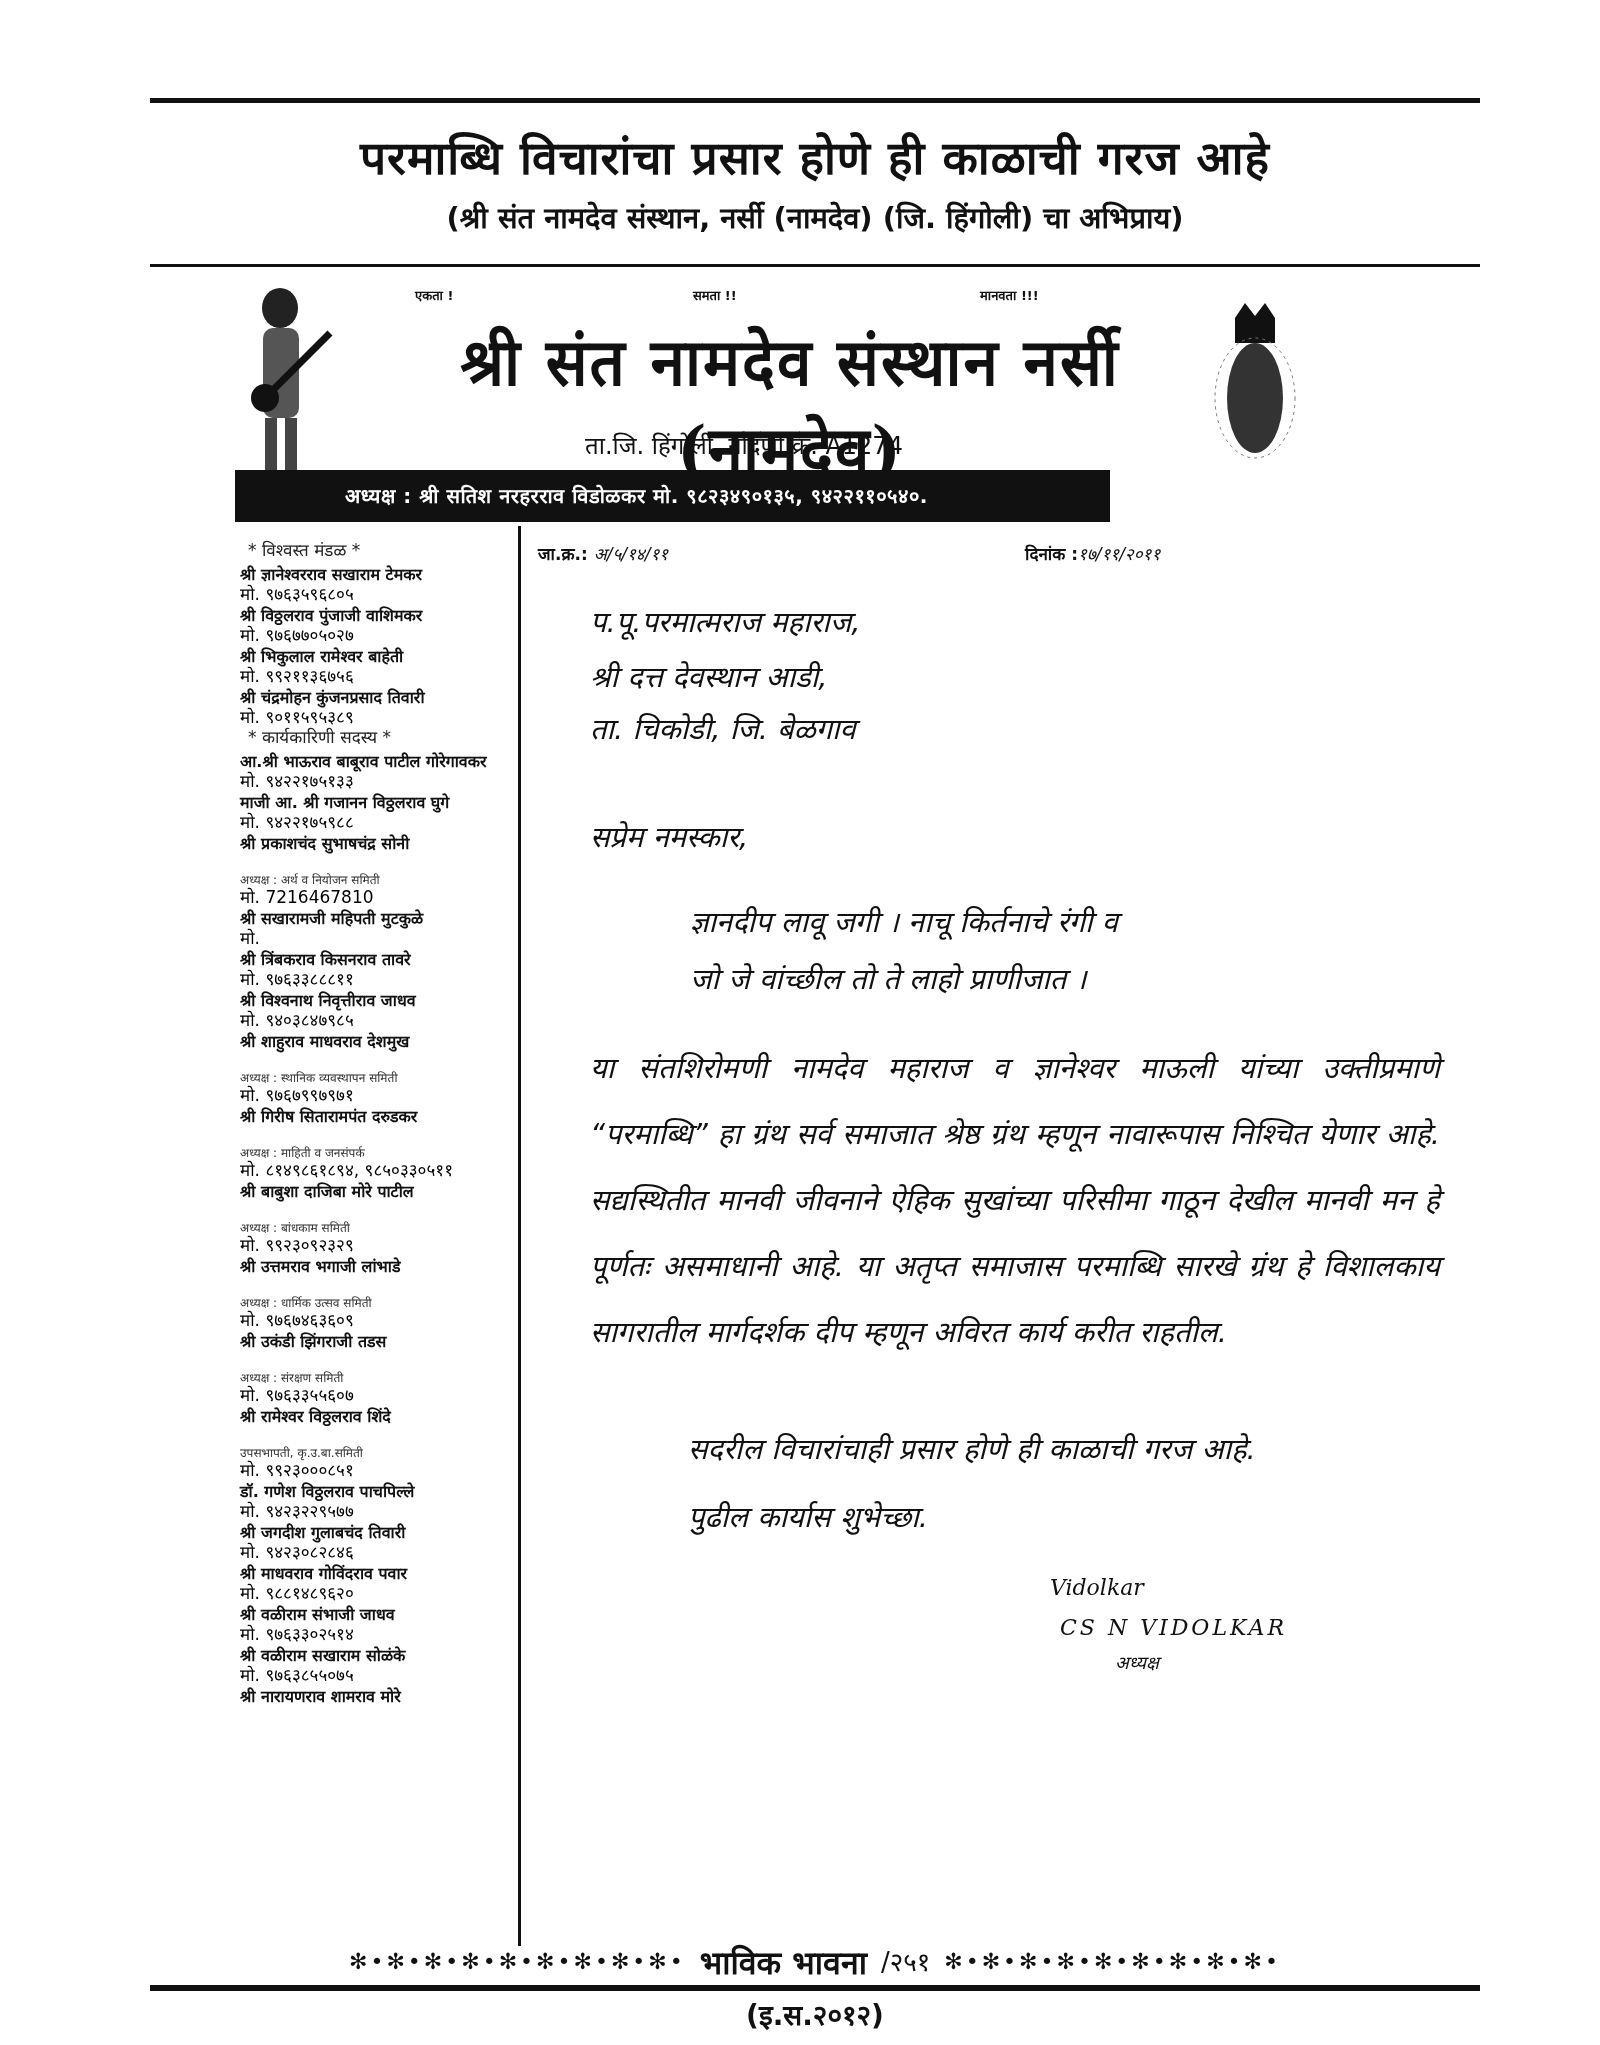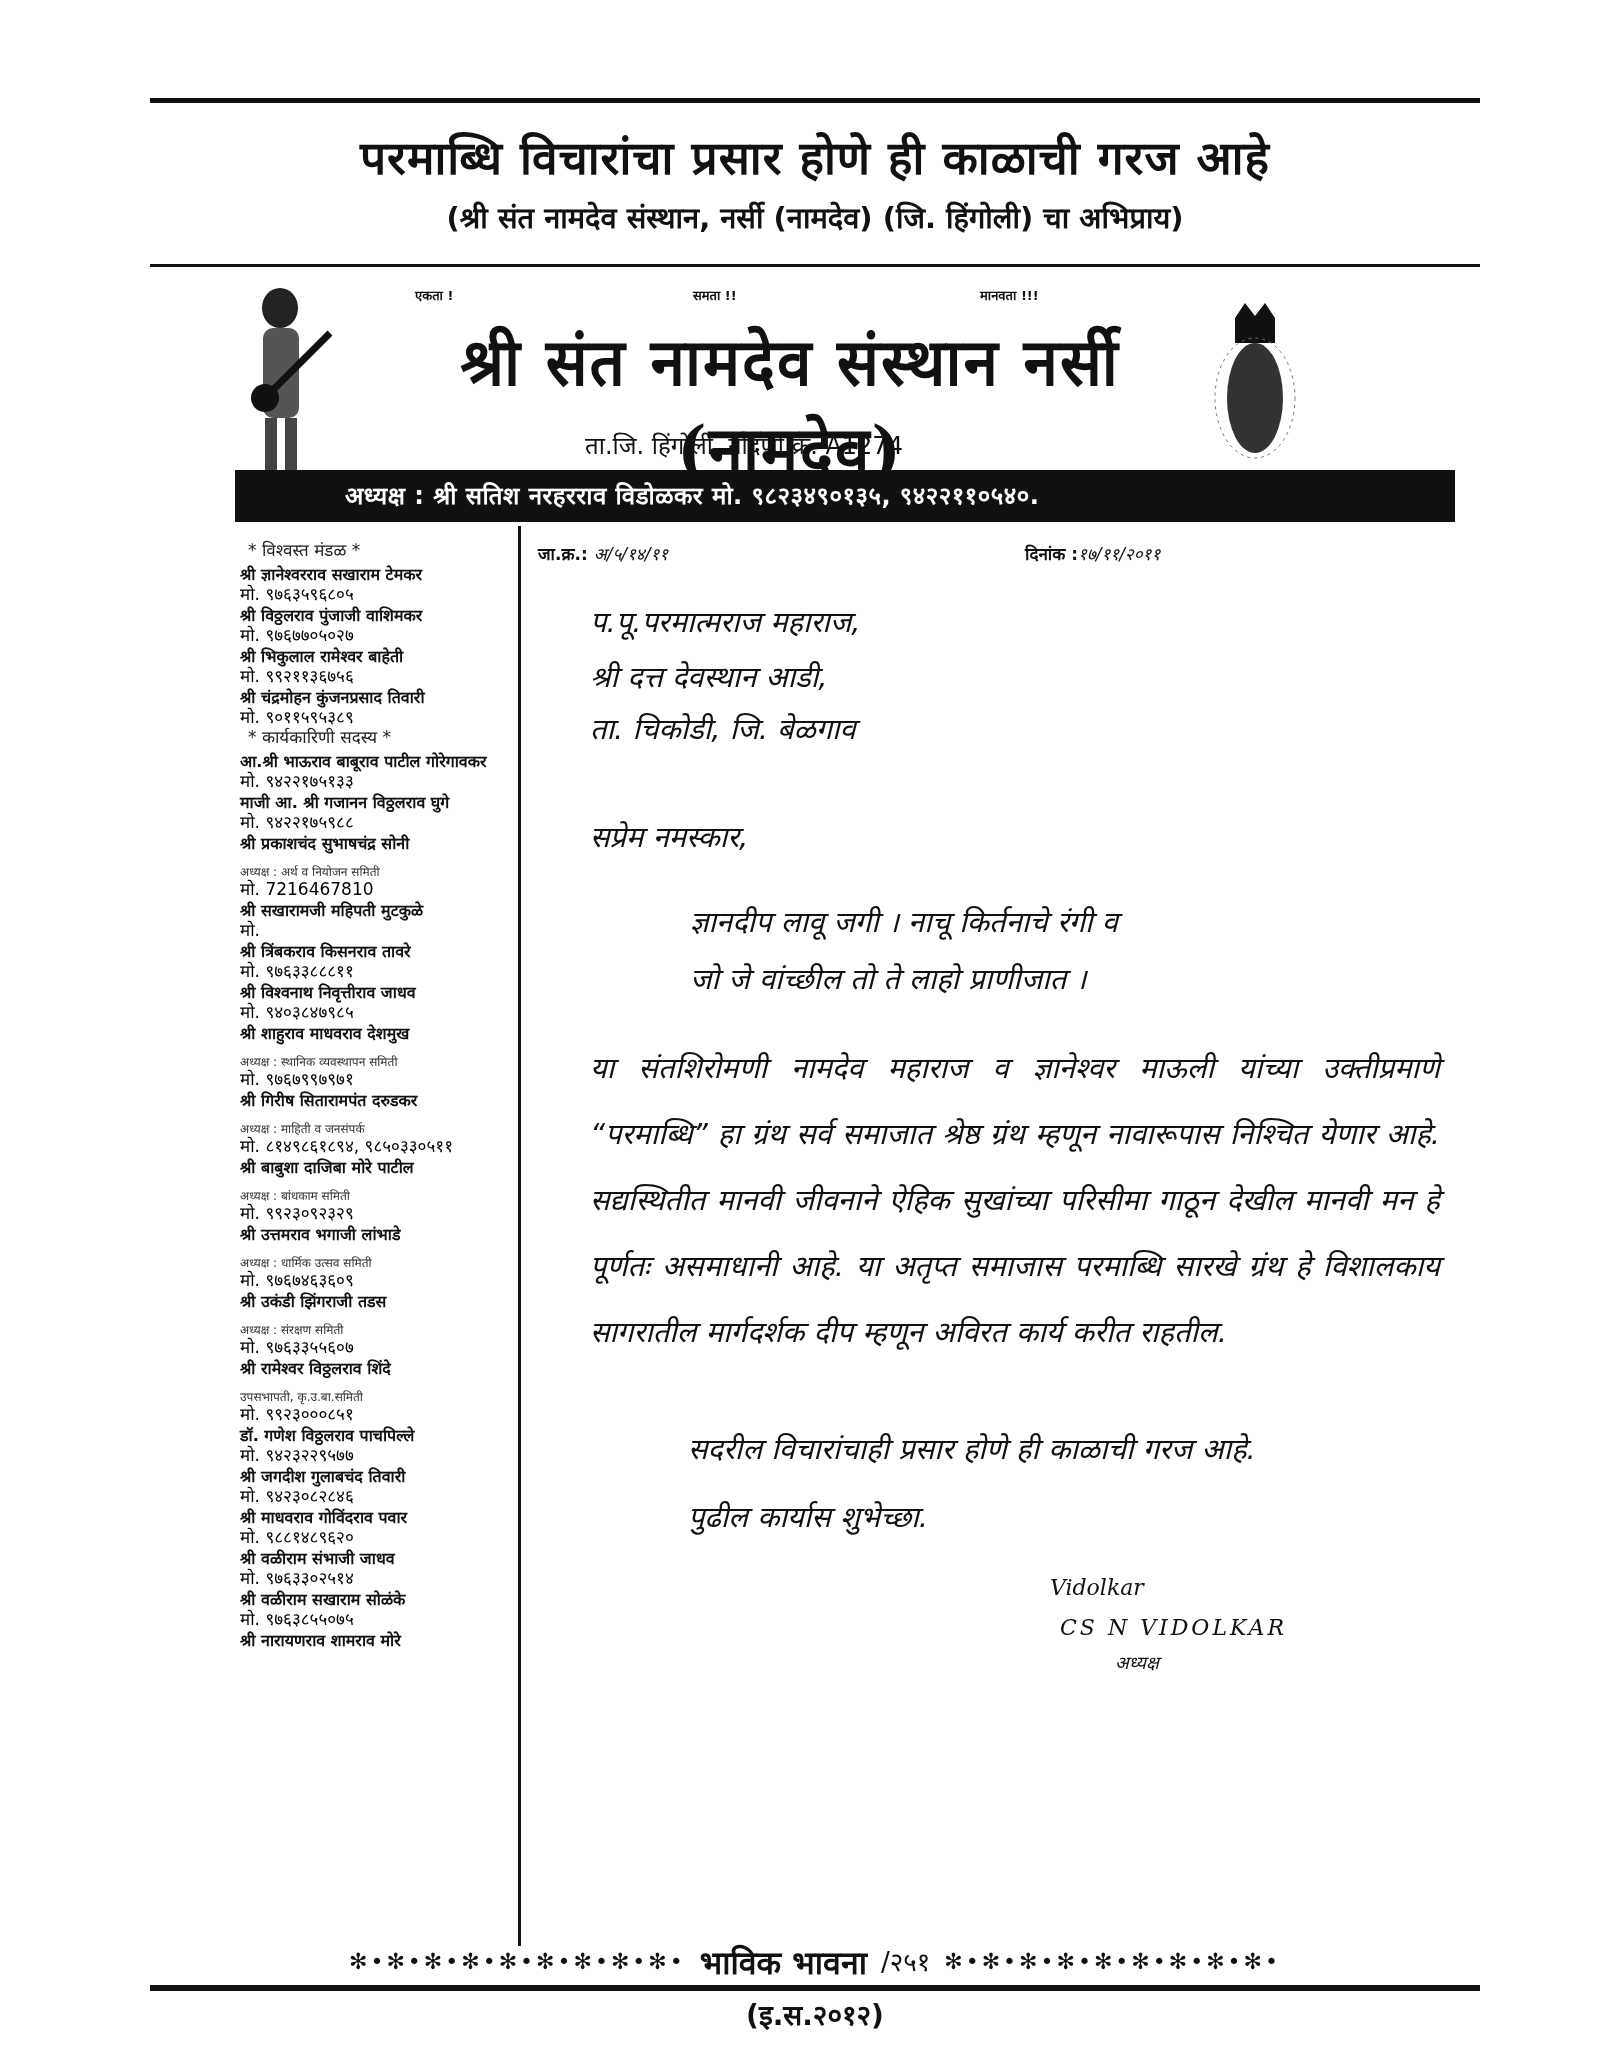--- a/index.html
+++ b/index.html
@@ -32,31 +32,31 @@
     font-family: "DejaVu Serif", serif; font-size: 62px; font-weight: bold; letter-spacing: 2px;
     transform: scaleY(1.05);
   }
   #org-reg {
     position: absolute; top: 160px; left: 350px; font-size: 24px;
   }
   .figure { position: absolute; }
   #figure-left { left: 0; top: 10px; width: 110px; height: 230px; }
   #figure-right { right: 30px; top: 30px; width: 90px; height: 170px; }
   #president-band {
-    position: absolute; top: 202px; left: 0; width: 1220px; height: 52px; background: #111;
-    color: #fff; font-size: 24px; font-weight: bold; line-height: 52px; padding-left: 110px; box-sizing: border-box;
+    position: absolute; top: 202px; left: 0; width: 875px; height: 52px; background: #111;
+    color: #fff; font-size: 20px; font-weight: bold; line-height: 52px; padding-left: 110px; box-sizing: border-box;
     letter-spacing: 0.5px;
   }
 
   
   #vertical-divider { position: absolute; left: 518px; top: 526px; width: 3px; height: 1420px; background: #111; }
   #sidebar { position: absolute; top: 538px; left: 240px; width: 270px; }
   .section-head { font-size: 17px; color: #222; margin: 0 0 4px 8px; }
   .member-name { font-size: 16px; font-weight: bold; line-height: 20px; margin-top: 4px; white-space: nowrap; }
-  .member-role { font-size: 12px; color: #333; line-height: 16px; margin-top: 10px; white-space: nowrap; }
+  .member-role { font-size: 12px; color: #333; line-height: 16px; margin-top: 18px; white-space: nowrap; }
   .member-phone { font-size: 17px; color: #000000; line-height: 16px; margin-top: 1px; white-space: nowrap; }
 
   
   #ref-no { position: absolute; top: 542px; left: 538px; font-size: 17px; font-weight: bold; }
   #ref-no .hand { font-style: italic; font-weight: normal; }
   #date { position: absolute; top: 542px; left: 1025px; font-size: 17px; font-weight: bold; }
   #date .hand { font-style: italic; font-weight: normal; }
 
   .letter { position: absolute; left: 590px; width: 850px; font-size: 29px; line-height: 34px; font-style: italic; }
   #addr-1 { top: 605px; }

